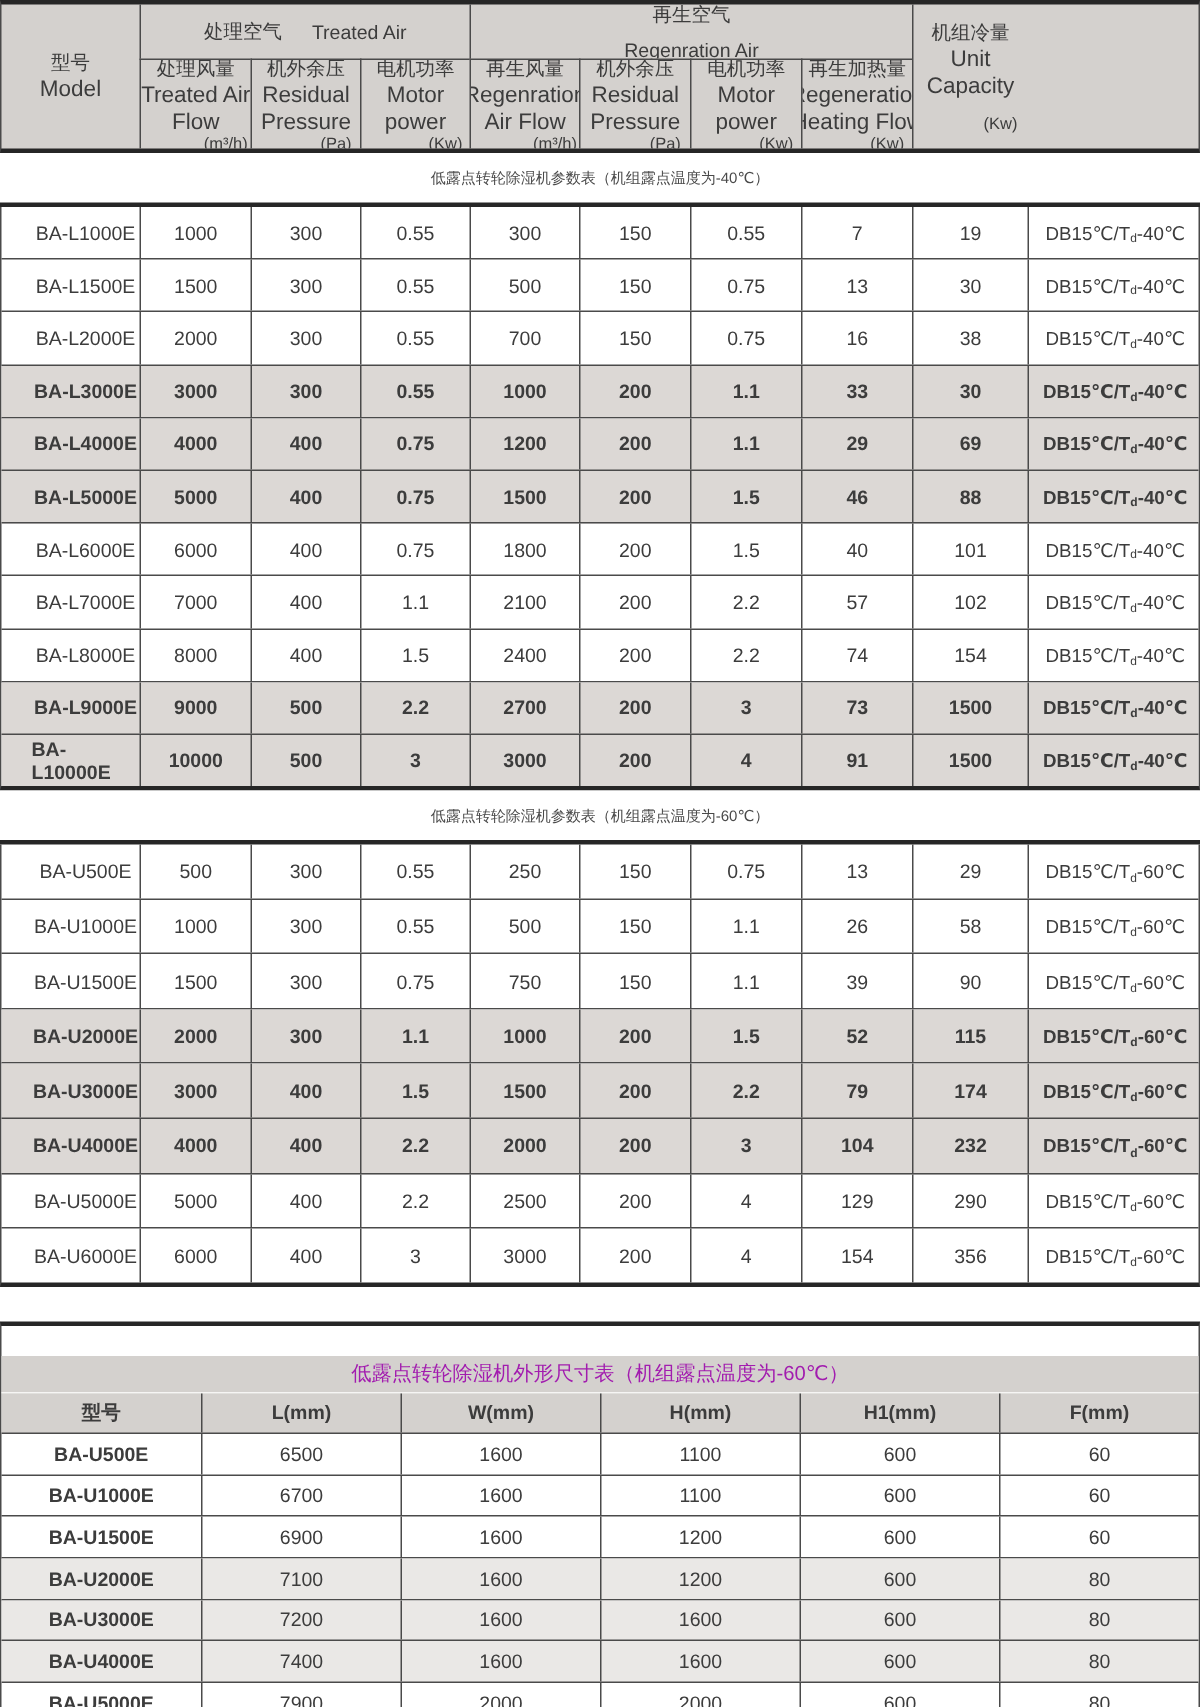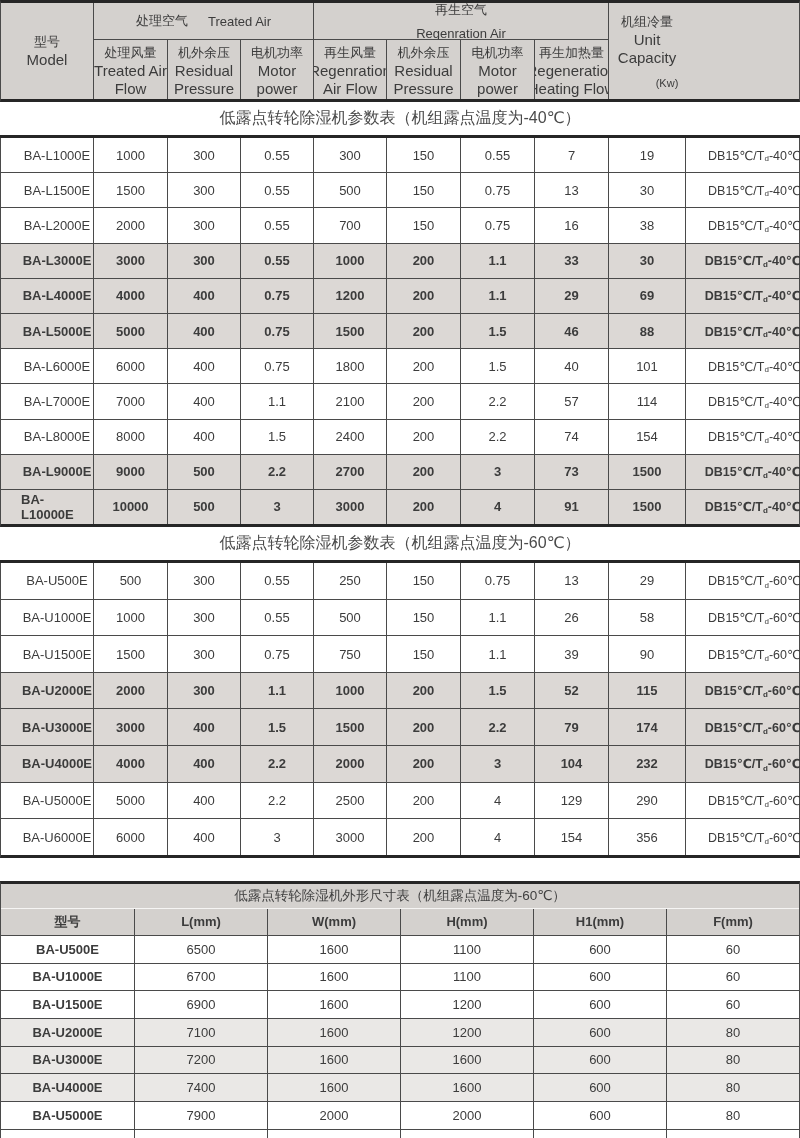--- a/index.html
+++ b/index.html
@@ -19,47 +19,47 @@
     background:var(--hdrbg);
     border-top:var(--thick);border-bottom:var(--thick);
     border-left:var(--thin);border-right:var(--thin);
   }
   .h-cell{display:flex;flex-direction:column;align-items:center;justify-content:center;border-left:var(--thin);overflow:hidden;}
   .model-h{grid-area:1/1/3/2;border-left:none;}
   .g1{grid-area:1/2/2/5;flex-direction:row;gap:20px;}
   .g2{grid-area:1/5/2/9;flex-direction:column;gap:7px;}
   .cap-h{grid-area:1/9/3/10;}
   .sup-h{grid-area:1/10/3/11;}
-  .h-cell.sub{justify-content:flex-start;padding-top:4px;border-top:var(--thin);}
+  .h-cell.sub{justify-content:center;padding-top:4px;border-top:var(--thin);}
   .zh{font-size:13px;}
   .en{font-size:15px;line-height:1.18;text-align:center;}
   .unit{font-size:11px;padding-left:40px;}
   .h-cell.sub .unit{margin-top:auto;padding-bottom:4px;}
   .cap-h .unit{margin-top:10px;}
   .sup-h .en{max-width:72px;}
   
   .section-title{
     height:33px;display:flex;align-items:center;justify-content:center;
-    font-size:16px;color:#4a4a4a;background:#ffffff;border-bottom:var(--thick);
+    font-size:10px;color:#4a4a4a;background:#ffffff;border-bottom:var(--thick);
   }
   
   .spec-body{border-left:var(--thin);border-right:var(--thin);border-bottom:var(--thick);}
   .spec-row{display:grid;grid-template-columns:var(--cols);height:34.2px;border-bottom:var(--thin);}
   [data-spec-body="1"] .spec-row{height:35.6px;}
   .spec-row:last-child{border-bottom:none;}
   .spec-row.shaded{background:var(--shade);font-weight:bold;}
   .cell{display:flex;align-items:center;justify-content:center;font-size:13px;border-left:var(--thin);overflow:hidden;}
   .cell:first-child{border-left:none;margin-left:20px;}
-  .cell.supply{font-size:12.5px;white-space:nowrap;justify-content:flex-end;}
+  .cell.supply{font-size:12.5px;white-space:nowrap;}
   .sub-d{font-size:8px;align-self:flex-end;padding-bottom:9px;}
   
   .gap{height:23px;background:#ffffff;}
   
   .dim-section{border-top:var(--thick);border-bottom:var(--thick);border-left:var(--thin);border-right:var(--thin);}
-  .dim-title{height:24px;background:var(--hdrbg);display:flex;align-items:center;justify-content:center;font-size:13.5px;color:#404040;border-bottom:1px solid #f6f5f4;}
+  .dim-title{height:24px;background:var(--hdrbg);display:flex;align-items:center;justify-content:center;font-size:13.5px;color:#a21caf;border-bottom:1px solid #f6f5f4;margin-top:20px;}
   .dim-header,.dim-row{display:grid;grid-template-columns:repeat(6,1fr);}
   .dim-header{height:26px;background:var(--hdrbg);border-bottom:var(--thin);}
   .dim-row{height:26.7px;border-bottom:var(--thin);}
   .dim-row:last-child{border-bottom:none;}
   .dim-row.shaded{background:var(--dimshade);}
   .dim-cell{display:flex;align-items:center;justify-content:center;font-size:13px;border-left:var(--thin);overflow:hidden;}
   .dim-cell:first-child{border-left:none;}
   .dim-cell.head,.dim-cell.model{font-weight:bold;}
 </style>
 </head>
@@ -240,21 +240,21 @@
         </div>
         <div class="spec-row">
           <div class="cell">BA-L7000E</div>
           <div class="cell">7000</div>
           <div class="cell">400</div>
           <div class="cell">1.1</div>
           <div class="cell">2100</div>
           <div class="cell">200</div>
           <div class="cell">2.2</div>
           <div class="cell">57</div>
-          <div class="cell">114</div>
+          <div class="cell">102</div>
           <div class="cell supply">
             <span>DB15℃/T</span>
             <span class="sub-d">d</span>
             <span>-40℃</span>
           </div>
         </div>
         <div class="spec-row">
           <div class="cell">BA-L8000E</div>
           <div class="cell">8000</div>
           <div class="cell">400</div>

